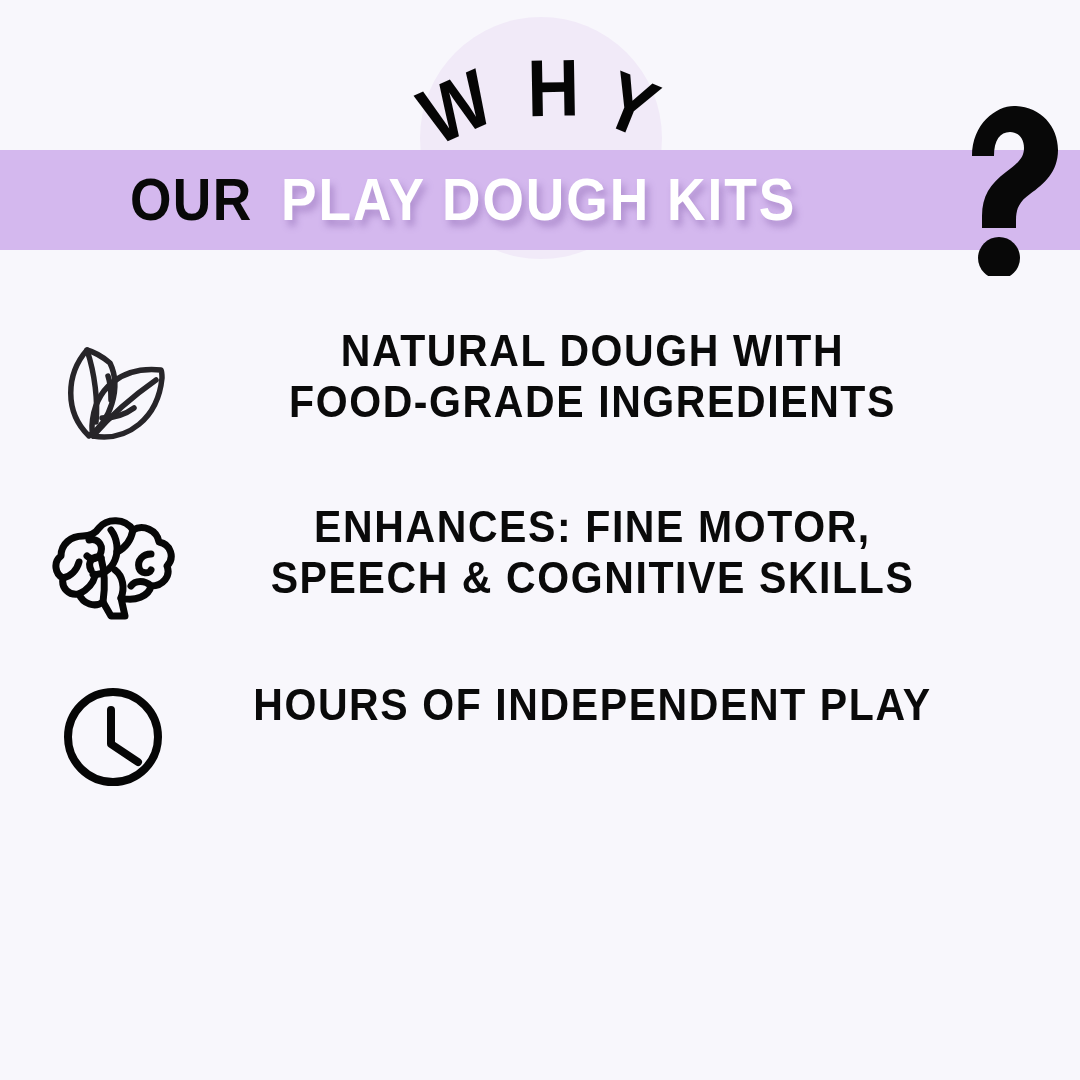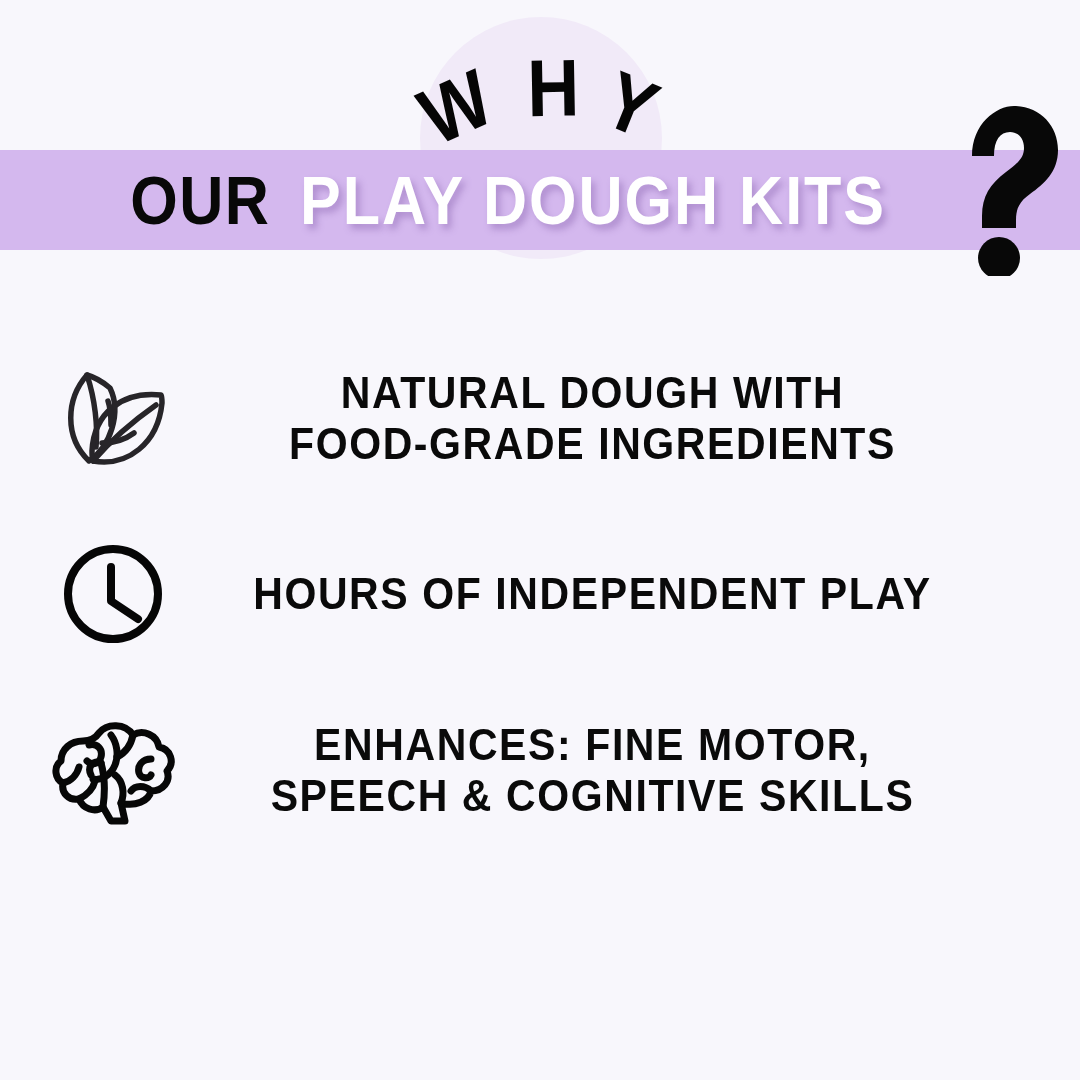--- a/index.html
+++ b/index.html
@@ -66,21 +66,21 @@
     left: 0;
     top: 150px;
     width: 1080px;
     height: 100px;
     display: flex;
     align-items: center;
     justify-content: flex-start;
     padding-left: 128px;
     box-sizing: border-box;
     font-weight: bold;
-    font-size: 63px;
+    font-size: 55px;
     line-height: 1;
     letter-spacing: 1.5px;
     white-space: nowrap;
   }
   .banner-dark {
     color: #080808;
     transform: scaleY(1.08) scaleX(0.97);
     display: inline-block;
   }
   .banner-light {
@@ -102,21 +102,21 @@
   
   .rows {
     position: absolute;
     left: 0;
     top: 330px;
     width: 1080px;
   }
   .row {
     position: relative;
     display: flex;
-    align-items: center;
+    align-items: flex-start;
     height: 176px;
   }
   .icon-cell {
     width: 225px;
     min-width: 225px;
     display: flex;
     align-items: center;
     justify-content: center;
   }
   .icon-cell svg {
@@ -180,32 +180,20 @@
           <path d="M61 70 C61 60 60 52 58 46"></path>
           <path d="M52 88 C64 88 76 84 84 78"></path>
         </svg>
       </div>
       <div class="text-cell">
         <span class="line">NATURAL DOUGH WITH</span>
         <span class="line">FOOD-GRADE INGREDIENTS</span>
       </div>
     </div>
 
-
-    <div class="row">
-      <div class="icon-cell">
-        <svg width="110" height="110" viewBox="0 0 110 110" fill="none" stroke="#060606" stroke-width="8" stroke-linecap="round" stroke-linejoin="round">
-          <circle cx="55" cy="55" r="45"></circle>
-          <path d="M53 28 L53 62 L80 80"></path>
-        </svg>
-      </div>
-      <div class="text-cell">
-        <span class="line">HOURS OF INDEPENDENT PLAY</span>
-      </div>
-    </div>
 
     <div class="row">
       <div class="icon-cell">
         <svg width="128" height="118" viewBox="0 0 128 118" fill="none" stroke="#070707" stroke-width="7" stroke-linecap="round" stroke-linejoin="round">
           <path d="M34 30 C22 30 12 38 12 50 C4 56 6 68 14 72
                    C12 82 20 90 30 88 C34 98 46 102 54 96
                    L62 110 L76 110 L72 92
                    C86 96 100 90 102 80 C114 80 122 70 118 60
                    C126 52 122 38 110 36 C108 24 94 18 84 24
                    C76 12 58 12 50 22 C46 28 40 30 34 30 Z"></path>
@@ -220,14 +208,26 @@
           <path d="M30 88 C38 84 44 78 46 70"></path>
           <path d="M14 72 C22 70 28 64 30 56"></path>
         </svg>
       </div>
       <div class="text-cell">
         <span class="line">ENHANCES: FINE MOTOR,</span>
         <span class="line">SPEECH &amp; COGNITIVE SKILLS</span>
       </div>
     </div>
 
+    <div class="row">
+      <div class="icon-cell">
+        <svg width="110" height="110" viewBox="0 0 110 110" fill="none" stroke="#060606" stroke-width="8" stroke-linecap="round" stroke-linejoin="round">
+          <circle cx="55" cy="55" r="45"></circle>
+          <path d="M53 28 L53 62 L80 80"></path>
+        </svg>
+      </div>
+      <div class="text-cell">
+        <span class="line">HOURS OF INDEPENDENT PLAY</span>
+      </div>
+    </div>
+
   </div>
 </div>
 
 </body></html>

